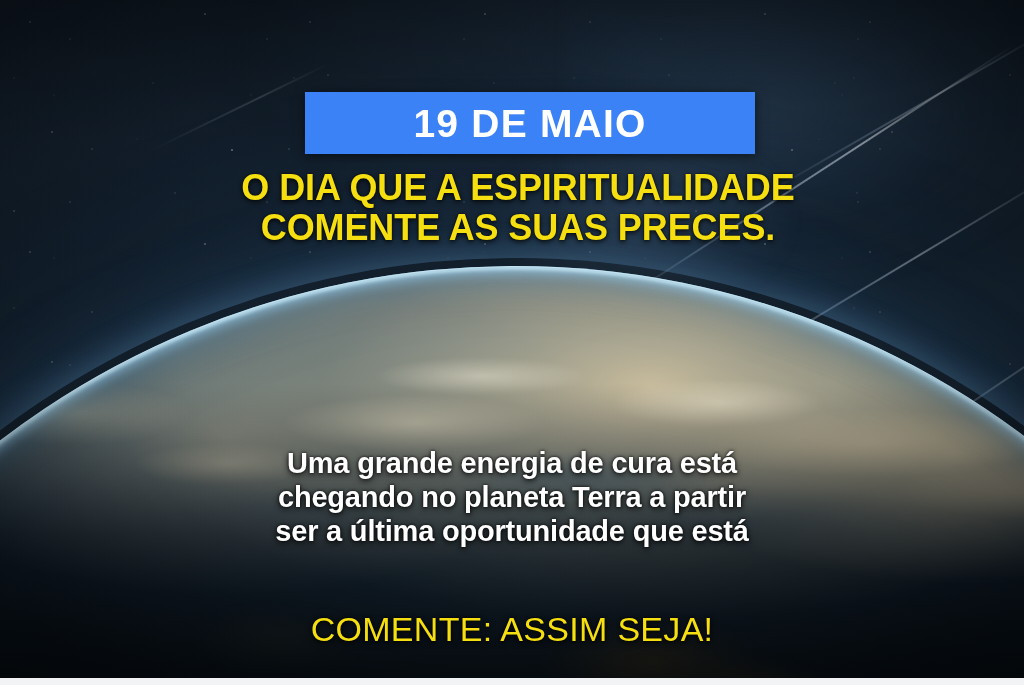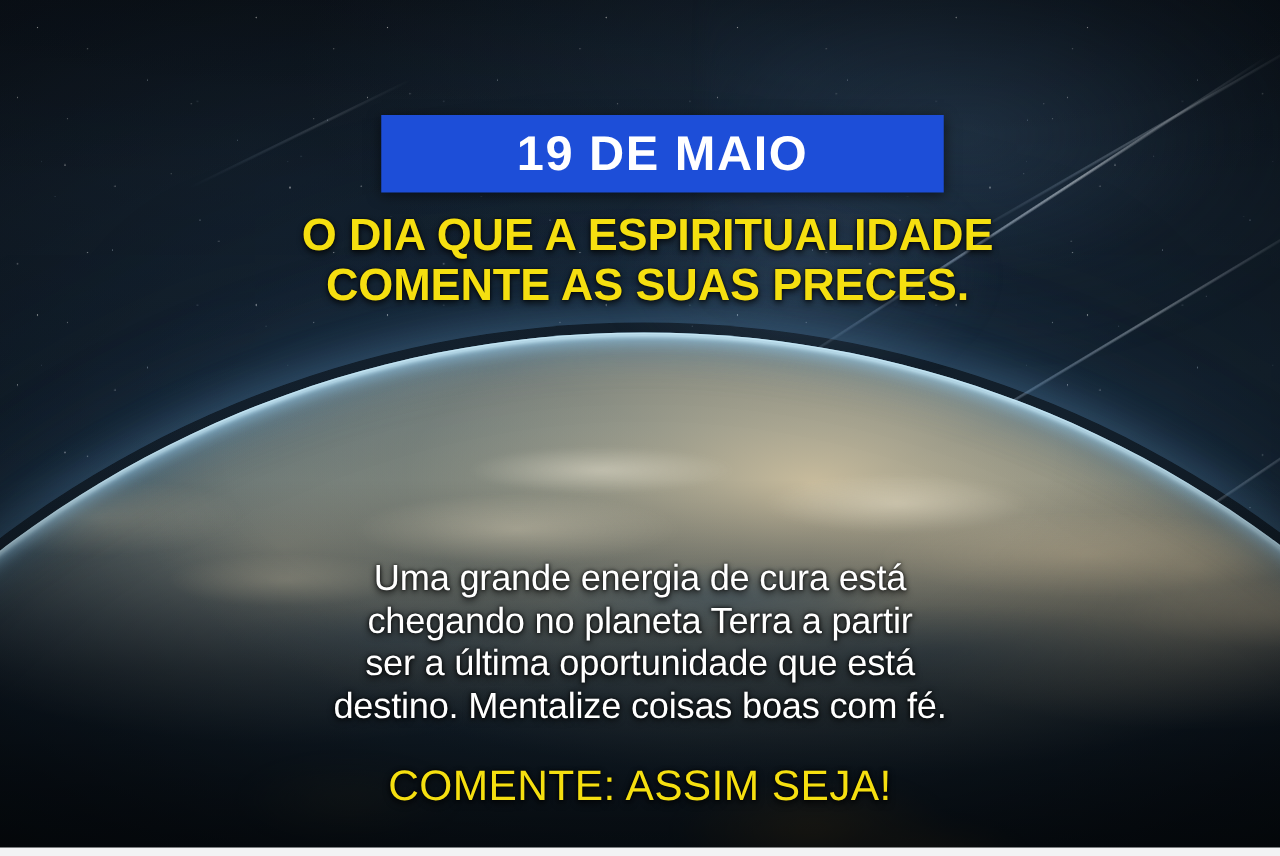--- a/index.html
+++ b/index.html
@@ -173,21 +173,21 @@
       radial-gradient(ellipse 80% 60% at 50% 52%, rgba(0,0,0,0) 40%, rgba(0,0,0,0.30) 100%);
   }
 
   
   .content { position:absolute; inset:0; }
 
   .date-banner {
     position:absolute;
     left:305px; top:92px;
     width:450px; height:62px;
-    background:#1d4ed8;
+    background:#3b82f6;
     display:flex; align-items:center; justify-content:center;
     box-shadow:0 2px 10px rgba(0,0,0,0.55);
   }
   .date-banner-text {
     color:#ffffff;
     font-size:39px;
     font-weight:bold;
     letter-spacing:1.2px;
     line-height:1;
     white-space:nowrap;
@@ -207,21 +207,21 @@
   .headline .l { display:block; white-space:nowrap; }
 
   .body-copy {
     position:absolute;
     left:50%; transform:translateX(-50%);
     top:446px;
     width:920px;
     text-align:center;
     color:#ffffff;
     font-size:29px;
-    font-weight:normal;
+    font-weight:bold;
     line-height:34px;
     letter-spacing:-0.2px;
     text-shadow:0 2px 6px rgba(0,0,0,0.85), 0 0 3px rgba(0,0,0,0.9);
   }
   .body-copy .l { display:block; white-space:nowrap; }
 
   .cta {
     position:absolute;
     left:0; right:0; top:612px;
     text-align:center;
@@ -276,21 +276,20 @@
 
     <div class="headline">
       <span class="l">O DIA QUE A ESPIRITUALIDADE</span>
       <span class="l">COMENTE AS SUAS PRECES.</span>
     </div>
 
     <div class="body-copy">
       <span class="l">Uma grande energia de cura está</span>
       <span class="l">chegando no planeta Terra a partir</span>
       <span class="l">ser a última oportunidade que está</span>
-      <span class="l">destino. Mentalize coisas boas com fé.</span>
     </div>
 
     <div class="cta">
       <span>COMENTE: ASSIM SEJA!</span>
     </div>
 
   </div>
 
   <div class="bottom-strip"></div>
 </div>

